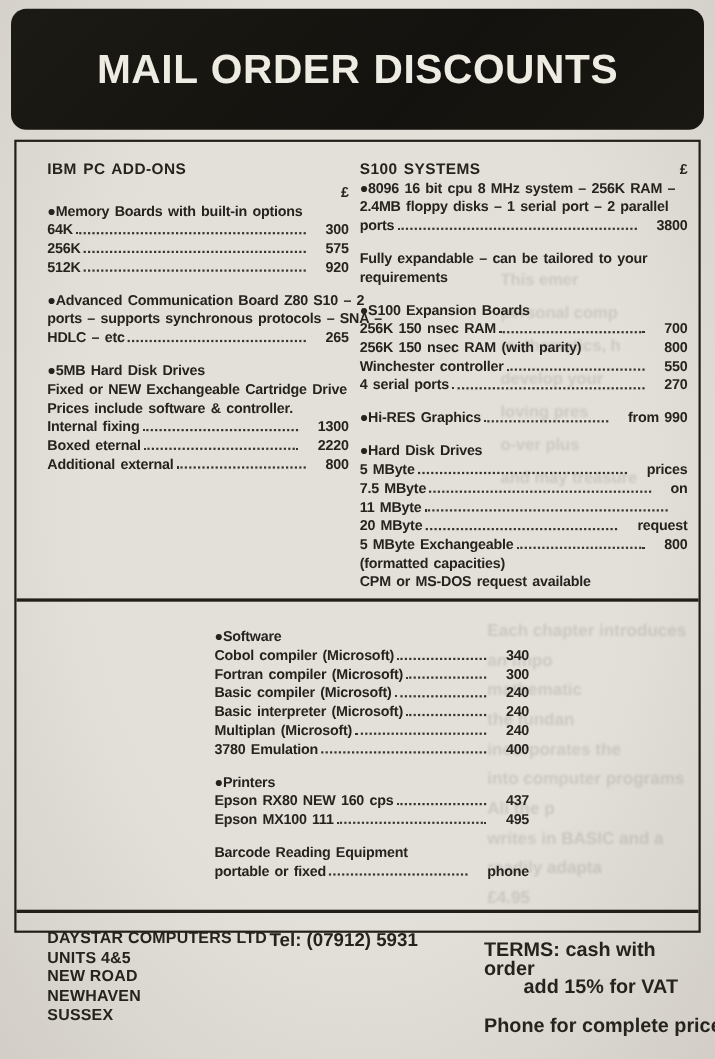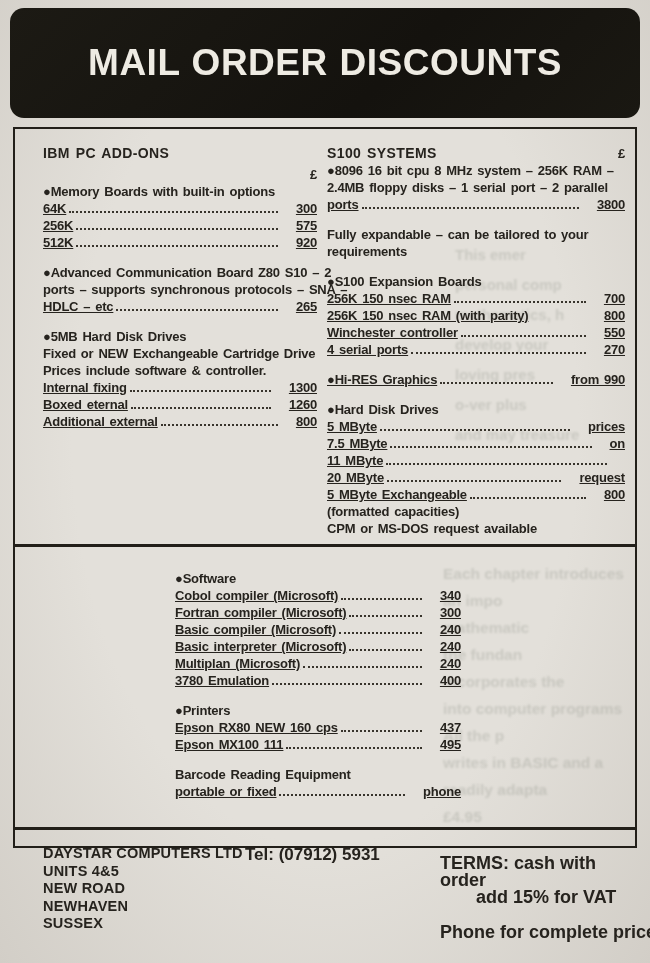--- a/index.html
+++ b/index.html
@@ -32,29 +32,29 @@
   .col{
     position:absolute;font-size:13px;font-weight:700;line-height:17px;
     letter-spacing:-0.2px;word-spacing:1.5px;
   }
   .col-left{left:28px;top:16px;width:274px;}
   .col-right{left:312px;top:16px;width:298px;}
   .col-heading{font-size:14px;letter-spacing:0.4px;white-space:nowrap;}
   .currency-line{text-align:right;margin-top:4px;}
   .heading-row{display:flex;justify-content:space-between;align-items:baseline;}
   .line{white-space:nowrap;height:17px;}
-  .row{display:flex;align-items:baseline;height:17px;text-decoration:underline;}
+  .row{display:flex;align-items:baseline;height:17px;}
   .lbl{white-space:nowrap;}
   .dots{flex:1;border-bottom:2px dotted #38342c;margin:0 2px 3px 3px;min-width:8px;}
   .fill{flex:1;}
   .val{white-space:nowrap;margin-left:16px;}
   .gap{height:13px;}
 
   .mid{
-    position:absolute;left:160px;top:441px;width:286px;
+    position:absolute;left:180px;top:441px;width:286px;
     font-size:13px;font-weight:700;line-height:17px;letter-spacing:-0.2px;word-spacing:1.5px;
   }
 
   .company-block{position:absolute;left:28px;top:716px;font-size:14.5px;font-weight:700;line-height:17.5px;letter-spacing:0.2px;}
   .tel{position:absolute;left:230px;top:716px;font-size:17px;font-weight:700;}
   .terms{position:absolute;left:425px;top:726px;width:202px;font-size:18px;font-weight:700;line-height:17px;}
   .terms-indent{padding-left:36px;}
   .phone-note{margin-top:18px;white-space:nowrap;}
 
   
@@ -132,21 +132,21 @@
           <div class="line">Fixed or NEW Exchangeable Cartridge Drive</div>
           <div class="line">Prices include software &amp; controller.</div>
           <div class="row">
             <span class="lbl">Internal fixing</span>
             <span class="dots"></span>
             <span class="val">1300</span>
           </div>
           <div class="row">
             <span class="lbl">Boxed eternal</span>
             <span class="dots"></span>
-            <span class="val">1260</span>
+            <span class="val">2220</span>
           </div>
           <div class="row">
             <span class="lbl">Additional external</span>
             <span class="dots"></span>
             <span class="val">800</span>
           </div>
         </div>
     </section>
 
     <section class="col col-right">

